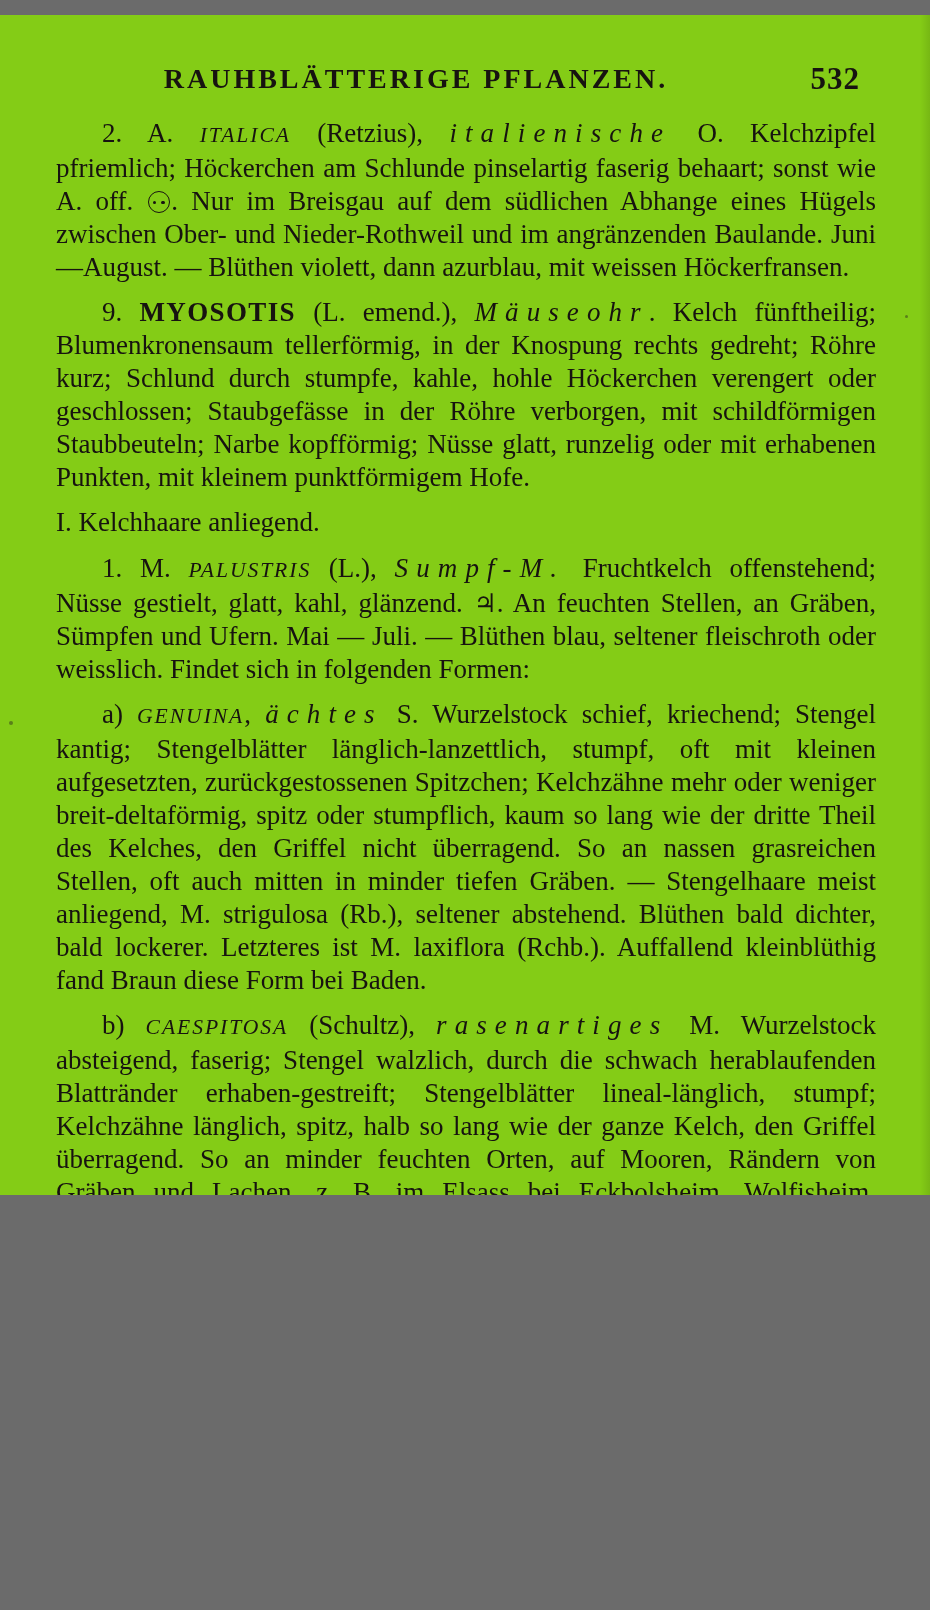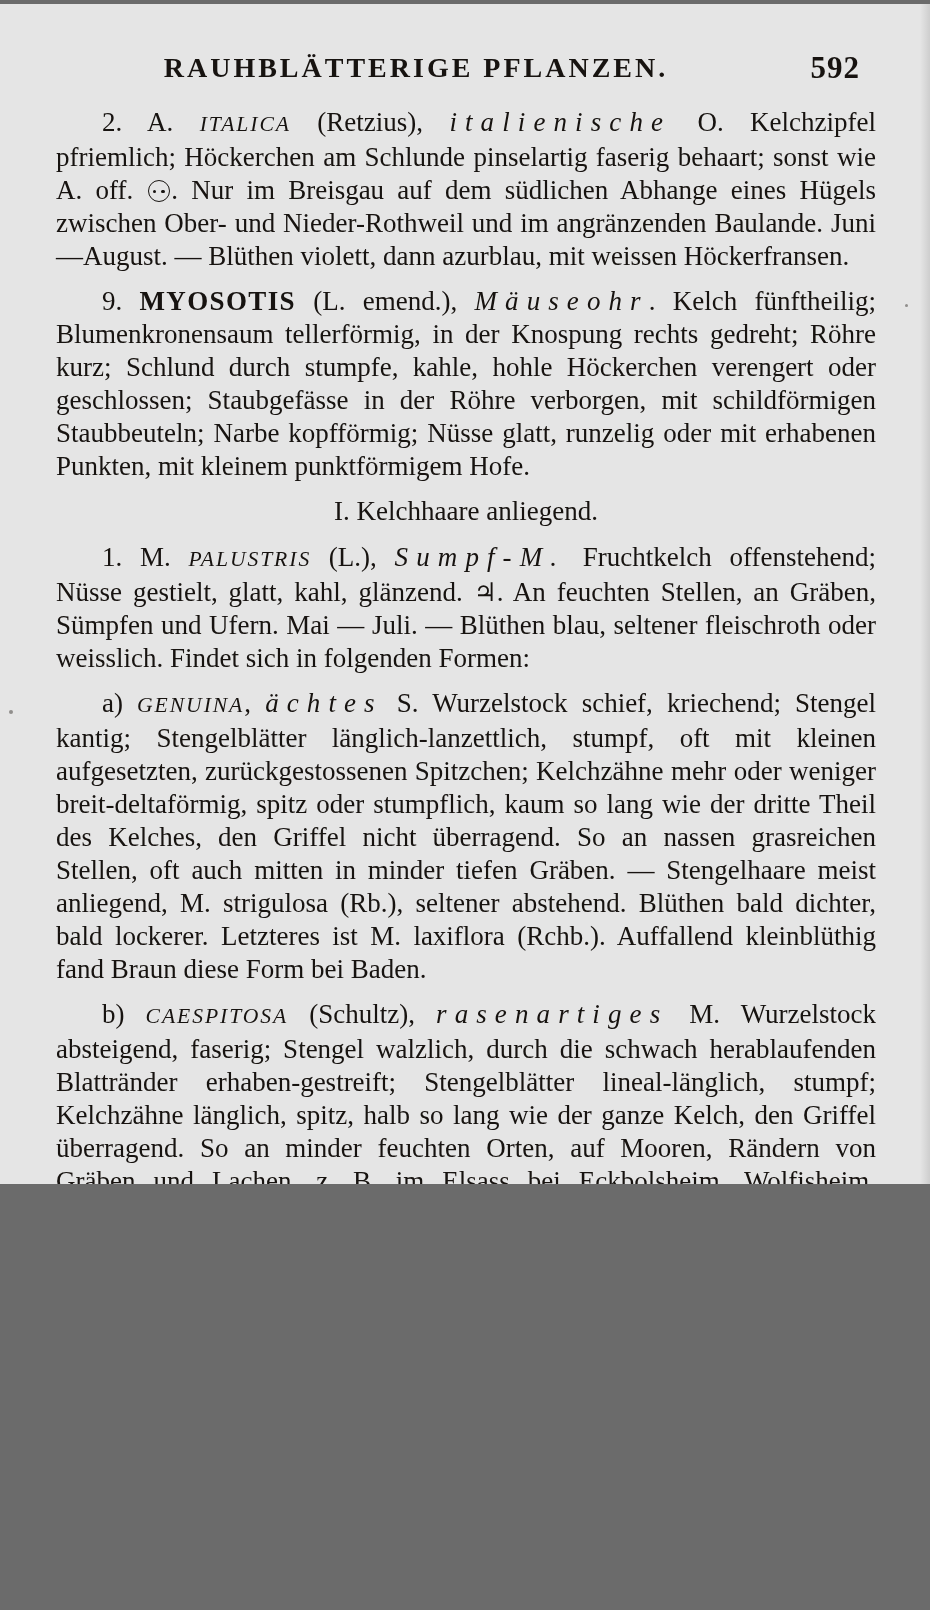--- a/index.html
+++ b/index.html
@@ -1,22 +1,22 @@
 <!DOCTYPE html>
 <html><head>
 <meta charset="utf-8">
 <title>Scanned book page</title>
 <style>
   html, body { margin: 0; padding: 0; background: #6b6b6b; }
   .page {
     position: relative;
     width: 930px;
     height: 1180px;
-    margin: 4px auto;
-    background: #e5e5e5;
+    margin: 15px auto;
+    background: #84cc16;
     color: #171310;
     font-family: "Liberation Serif", "DejaVu Serif", serif;
     overflow: hidden;
   }
   
   .page::after {
     content: "";
     position: absolute;
     top: 0; right: 0; bottom: 0;
     width: 10px;
@@ -51,21 +51,21 @@
   .text-body {
     position: absolute;
     top: 102px;
     left: 56px;
     width: 820px;
     font-size: 27px;
     line-height: 33px;
     text-align: justify;
   }
   .para { margin: 0 0 12px 0; text-indent: 46px; }
-  .section-heading { margin: 5px 0 13px 0; text-align: center; text-indent: 0; }
+  .section-heading { margin: 5px 0 13px 0; text-align: left; text-indent: 0; }
   .it { }
   .sc { font-size: 0.80em; letter-spacing: 0.09em; font-style: italic; }
   .gc { letter-spacing: 0.05em; font-weight: bold; }
   .sp { letter-spacing: 0.30em; font-style: italic; }
   
   .bi {
     display: inline-block;
     position: relative;
     width: 0.74em;
     height: 0.74em;
@@ -102,21 +102,21 @@
   .s2 { left: 14px; top: 1384px; width: 3px; height: 3px; }
   .s3 { left: 905px; top: 300px; width: 3px; height: 3px; }
 </style>
 </head>
 <body>
 
 <div class="page">
 
   <div class="header">
     <div class="running-title">RAUHBLÄTTERIGE PFLANZEN.</div>
-    <div class="page-number">592</div>
+    <div class="page-number">532</div>
   </div>
 
   <div class="text-body" id="text-body">
       <p class="para"><span>2. A. </span><span class="sc">ITALICA</span><span> (</span><span class="it">Retzius</span><span>), </span><span class="sp">italienische</span><span> O. Kelchzipfel pfriemlich; Höckerchen am Schlunde pinselartig faserig behaart; sonst wie A. off. </span><span class="bi"></span><span>. Nur im Breisgau auf dem südlichen Abhange eines Hügels zwischen Ober- und Nieder-Rothweil und im angränzenden Baulande. Juni—August. — Blüthen violett, dann azurblau, mit weissen Höckerfransen.</span></p>
       <p class="para"><span>9. </span><span class="gc">MYOSOTIS</span><span> (</span><span class="it">L. emend.</span><span>), </span><span class="sp">Mäuseohr</span><span>. Kelch fünftheilig; Blumenkronensaum tellerförmig, in der Knospung rechts gedreht; Röhre kurz; Schlund durch stumpfe, kahle, hohle Höckerchen verengert oder geschlossen; Staubgefässe in der Röhre verborgen, mit schildförmigen Staubbeuteln; Narbe kopfförmig; Nüsse glatt, runzelig oder mit erhabenen Punkten, mit kleinem punktförmigem Hofe.</span></p>
       <p class="section-heading"><span>I. Kelchhaare anliegend.</span></p>
       <p class="para"><span>1. M. </span><span class="sc">PALUSTRIS</span><span> (</span><span class="it">L.</span><span>), </span><span class="sp">Sumpf-M.</span><span> Fruchtkelch offenstehend; Nüsse gestielt, glatt, kahl, glänzend. </span><span class="pe">♃</span><span>. An feuchten Stellen, an Gräben, Sümpfen und Ufern. Mai — Juli. — Blüthen blau, seltener fleischroth oder weisslich. Findet sich in folgenden Formen:</span></p>
       <p class="para"><span>a) </span><span class="sc">GENUINA</span><span>, </span><span class="sp">ächtes</span><span> S. Wurzelstock schief, kriechend; Stengel kantig; Stengelblätter länglich-lanzettlich, stumpf, oft mit kleinen aufgesetzten, zurückgestossenen Spitzchen; Kelchzähne mehr oder weniger breit-deltaförmig, spitz oder stumpflich, kaum so lang wie der dritte Theil des Kelches, den Griffel nicht überragend. So an nassen grasreichen Stellen, oft auch mitten in minder tiefen Gräben. — Stengelhaare meist anliegend, M. strigulosa (</span><span class="it">Rb.</span><span>), seltener abstehend. Blüthen bald dichter, bald lockerer. Letzteres ist M. laxiflora (</span><span class="it">Rchb.</span><span>). Auffallend kleinblüthig fand </span><span class="it">Braun</span><span> diese Form bei Baden.</span></p>
       <p class="para"><span>b) </span><span class="sc">CAESPITOSA</span><span> (</span><span class="it">Schultz</span><span>), </span><span class="sp">rasenartiges</span><span> M. Wurzelstock absteigend, faserig; Stengel walzlich, durch die schwach herablaufenden Blattränder erhaben-gestreift; Stengelblätter lineal-länglich, stumpf; Kelchzähne länglich, spitz, halb so lang wie der ganze Kelch, den Griffel überragend. So an minder feuchten Orten, auf Mooren, Rändern von Gräben und Lachen, z. B. im Elsass bei Eckbolsheim, Wolfisheim, Hagenau, Carlsruhe, Waghäusel, zwischen Schwetzingen und Mannheim, in der Rheinschanze bei Mannheim, bei Oggersheim, Studernheim, Maxdorf, Frankenthal, Dürkheim, Sanddorf u. a. O. — Durch langjährige Beobachtung vieler Uebergangsformen habe ich mich überzeugt, dass die beiden aufgeführten Formen zu einer Art gehören, so zahlreich auch die Unterschiede sind, welche sich an den Extremen dieser Reihe auffinden lassen. Am wenigsten Werth hat die verschiedene Länge des Griffels, da dieselbe Verschiedenheit sich bei vielen verwandten Gattungen bei einer und derselben Art wieder vorfindet.</span></p>
     </div>

